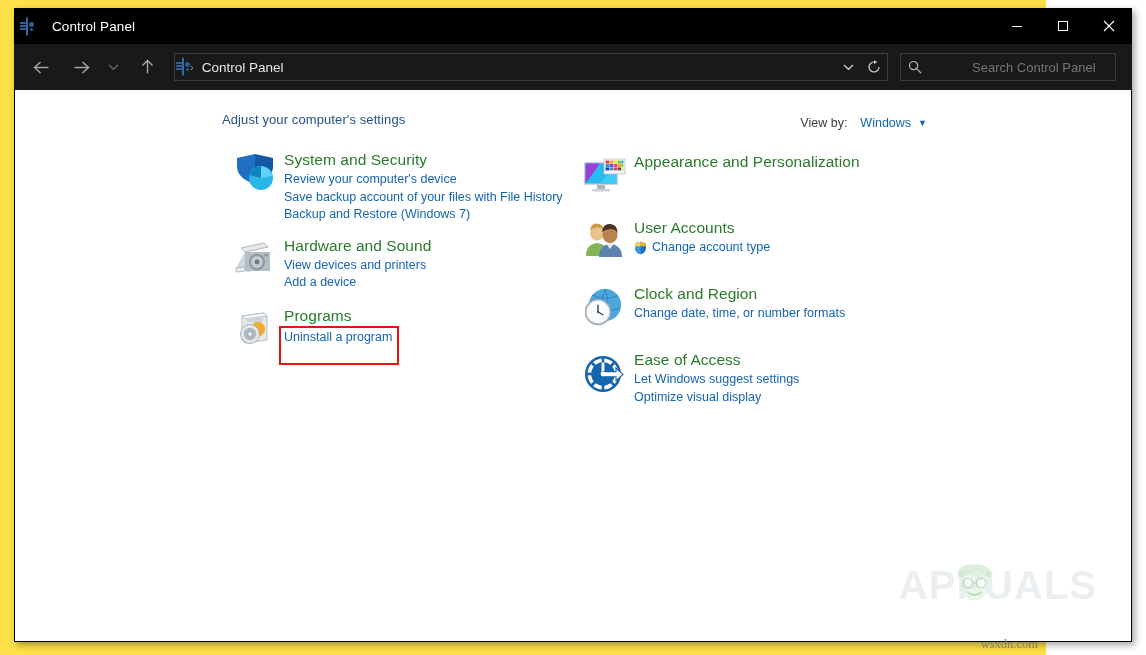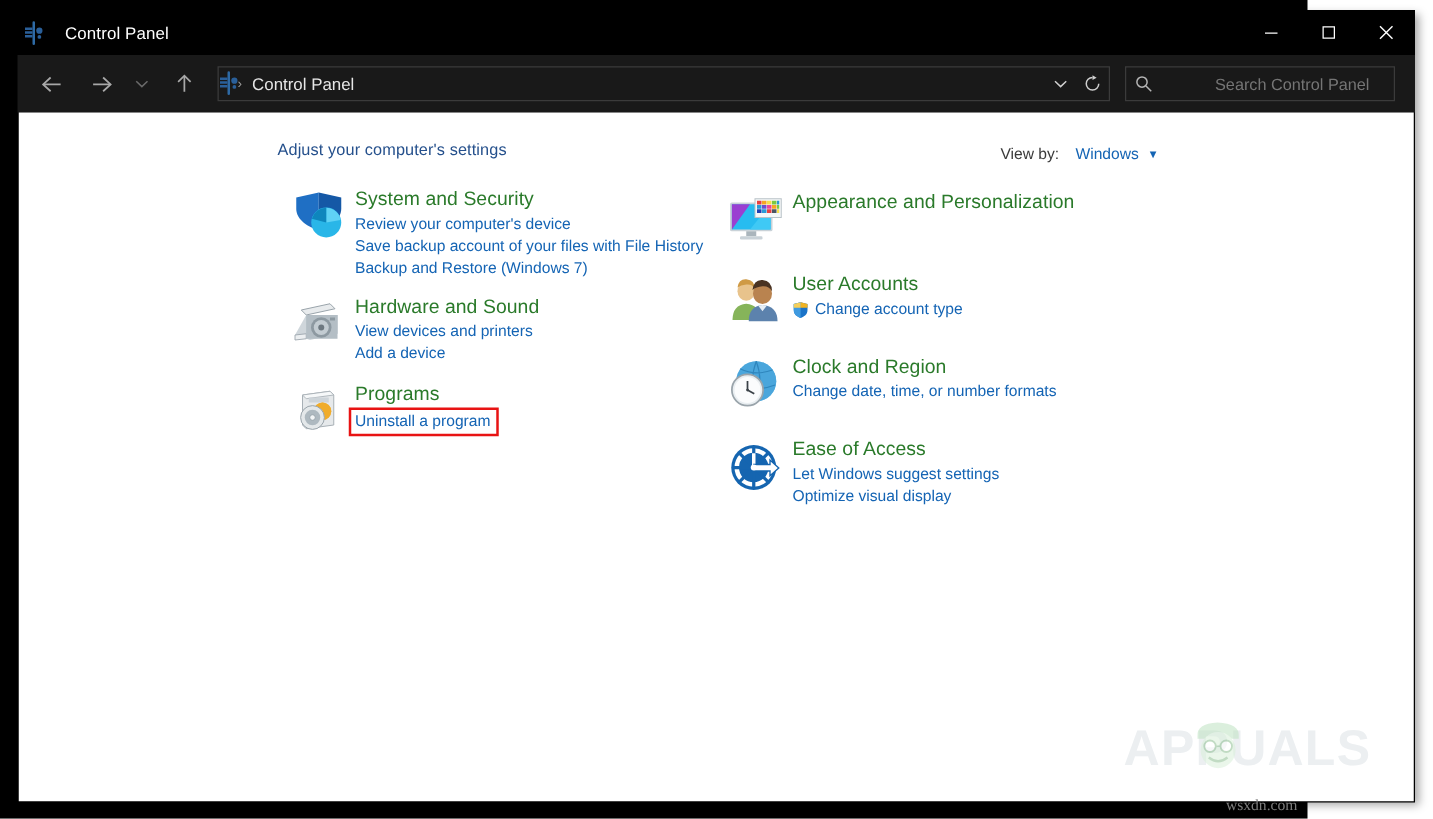--- a/index.html
+++ b/index.html
@@ -9,21 +9,21 @@
     width: 1146px;
     height: 655px;
     overflow: hidden;
     font-family: "Liberation Sans", sans-serif;
   }
 
   #root {
     position: relative;
     width: 1046px;
     height: 655px;
-    background: #000000;
+    background: #fde047;
   }
 
   
   .window {
     position: absolute;
     left: 14px;
     top: 8px;
     width: 1118px;
     height: 634px;
     background: #000000;
@@ -273,30 +273,30 @@
     position: absolute;
     left: 0;
     top: 2px;
     width: 13px;
     height: 14px;
   }
 
   .cat-link.highlighted {
     display: inline-block;
     outline: 2px solid #e81313;
-    padding: 1px 5px 1px 3px;
+    padding: 1px 5px 17px 3px;
     margin-left: -3px;
     margin-top: 1px;
   }
 
   
   .watermark {
     position: absolute;
     right: 34px;
-    bottom: 22px;
+    bottom: 36px;
     display: flex;
     align-items: flex-end;
     pointer-events: none;
   }
   .wm-text {
     font-size: 40px;
     font-weight: bold;
     color: #eceff1;
     letter-spacing: 1px;
     line-height: 1;

